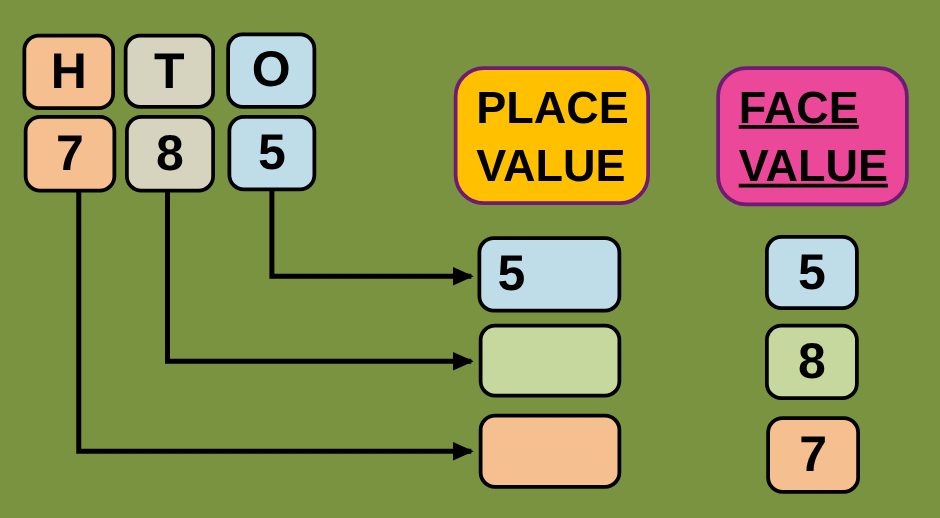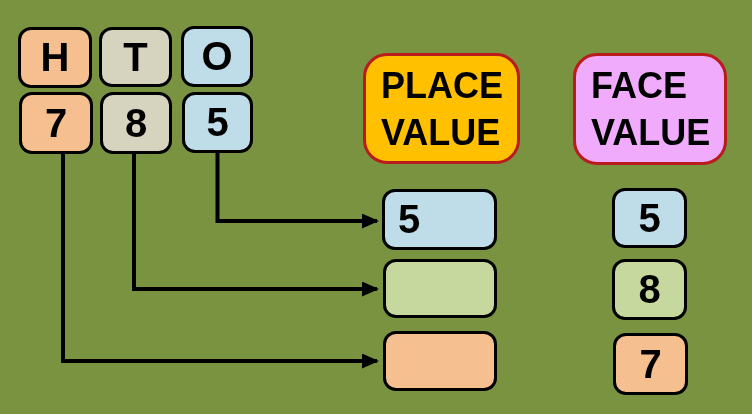--- a/index.html
+++ b/index.html
@@ -35,21 +35,21 @@
     z-index: 2;
     background: #ccc;
   }
   .box.left-text {
     justify-content: flex-start;
     padding-left: 13px;
   }
   .hdr {
     position: absolute;
     box-sizing: border-box;
-    border: 3px solid #b91c1c;
+    border: 3px solid #701a75;
     border-radius: 24px;
     font-size: 36px;
     line-height: 1.3;
     padding: 7px 0 0 15px;
     z-index: 2;
     background: #ccc;
   }
   .hdr .hline { display: block; }
 
   
@@ -96,21 +96,21 @@
 
   <div class="box" id="box-d7" style="background-color: rgb(245, 191, 144);">7</div>
   <div class="box" id="box-d8" style="background-color: rgb(214, 211, 191);">8</div>
   <div class="box" id="box-d5" style="background-color: rgb(191, 221, 233);">5</div>
 
   <div class="hdr" id="pv-header" style="background-color: rgb(255, 192, 0);">
     <span class="hline">PLACE</span>
     <span class="hline">VALUE</span>
   </div>
 
-  <div class="hdr" id="fv-header" style="background-color: #f0abfc;">
+  <div class="hdr" id="fv-header" style="background-color: #ec4899; text-decoration: underline;">
     <span class="hline">FACE</span>
     <span class="hline">VALUE</span>
   </div>
 
   <div class="box left-text" id="pv-box-1" style="background-color: rgb(191, 221, 233);">5</div>
   <div class="box" id="pv-box-2" style="background-color: rgb(198, 216, 158);"></div>
   <div class="box" id="pv-box-3" style="background-color: rgb(245, 191, 144);"></div>
 
   <div class="box" id="fv-box-1" style="background-color: rgb(191, 221, 233);">5</div>
   <div class="box" id="fv-box-2" style="background-color: rgb(198, 216, 158);">8</div>

